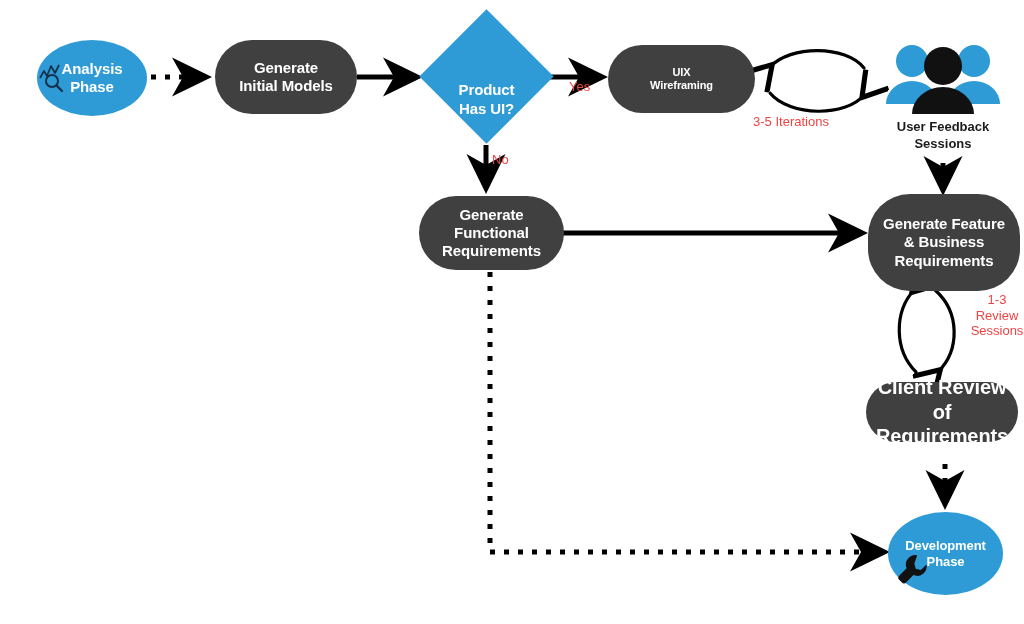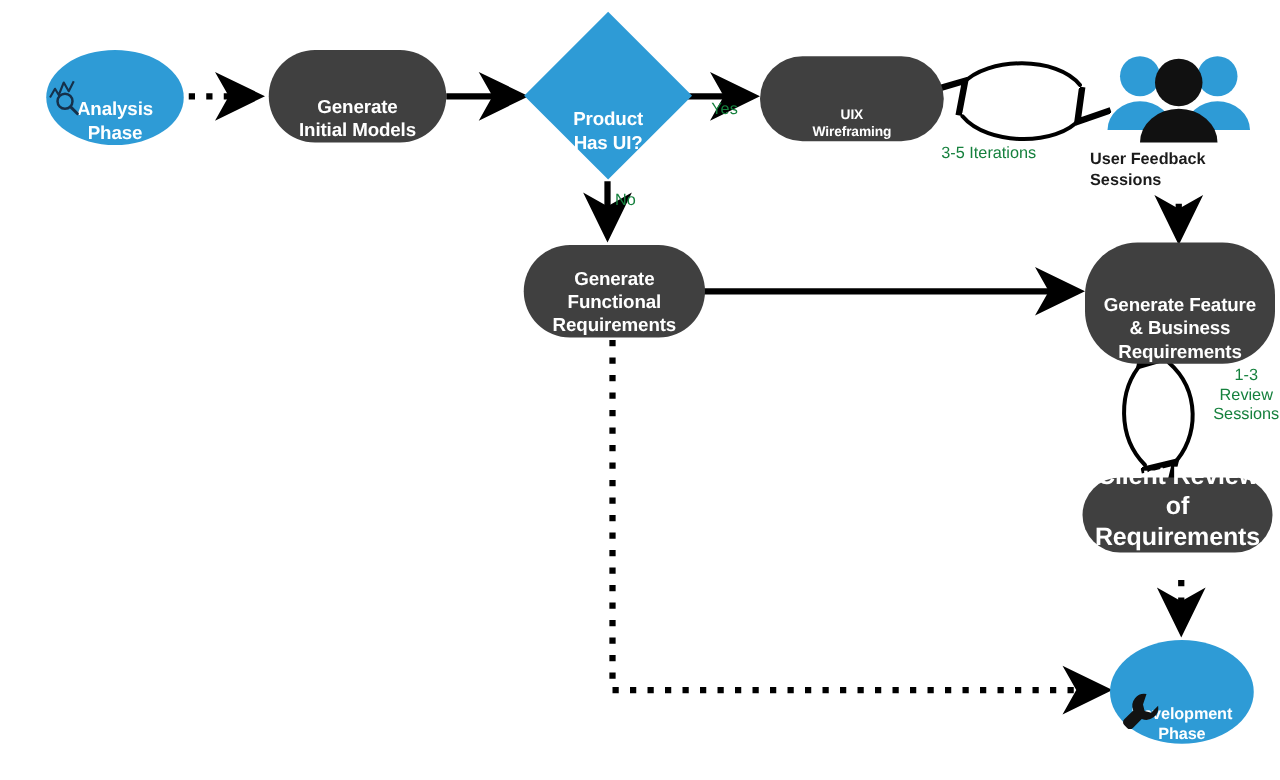--- a/index.html
+++ b/index.html
@@ -21,21 +21,21 @@
   #edges {
     position: absolute;
     left: 0;
     top: 0;
     width: 1024px;
     height: 624px;
   }
   .node {
     position: absolute;
     display: flex;
-    align-items: flex-end;
+    align-items: center;
     justify-content: center;
     text-align: center;
     color: #ffffff;
     font-weight: bold;
     line-height: 1.22;
     letter-spacing: -0.1px;
     box-sizing: border-box;
     z-index: 3;
   }
   .node-rect {
@@ -63,35 +63,35 @@
     position: relative;
     z-index: 2;
     margin-top: 46px;
   }
   .label {
     white-space: pre-line;
     padding: 0 8px;
   }
   .edge-label {
     position: absolute;
-    color: #15803d;
+    color: #ef4444;
     font-weight: normal;
     font-size: 13px;
     line-height: 1.2;
     white-space: pre-line;
     z-index: 4;
   }
   .icon-layer {
     position: absolute;
     z-index: 5;
     pointer-events: none;
   }
   .caption {
     position: absolute;
-    text-align: left;
+    text-align: center;
     color: #1b1b1b;
     font-weight: bold;
     font-size: 13px;
     line-height: 1.28;
     white-space: pre-line;
     z-index: 4;
   }
 </style>
 </head>
 <body>

